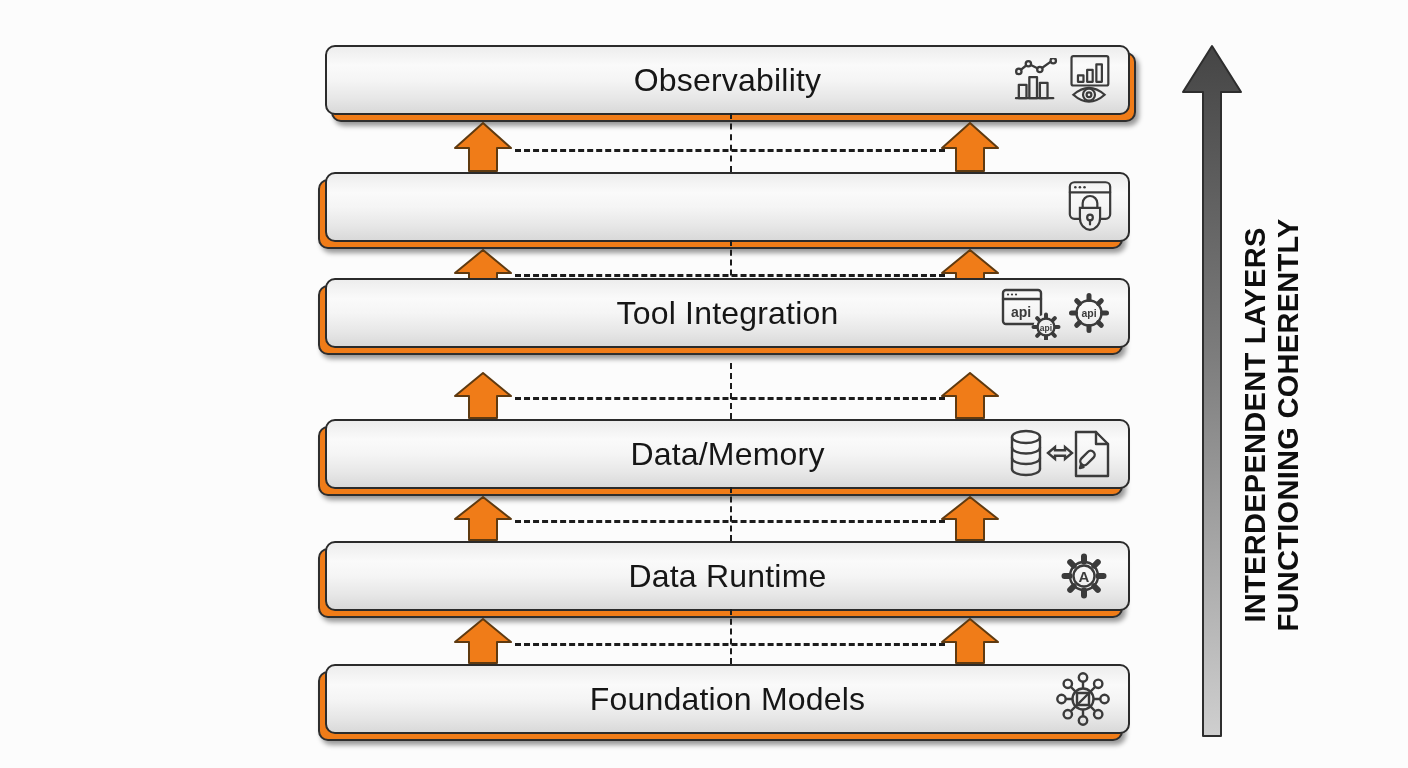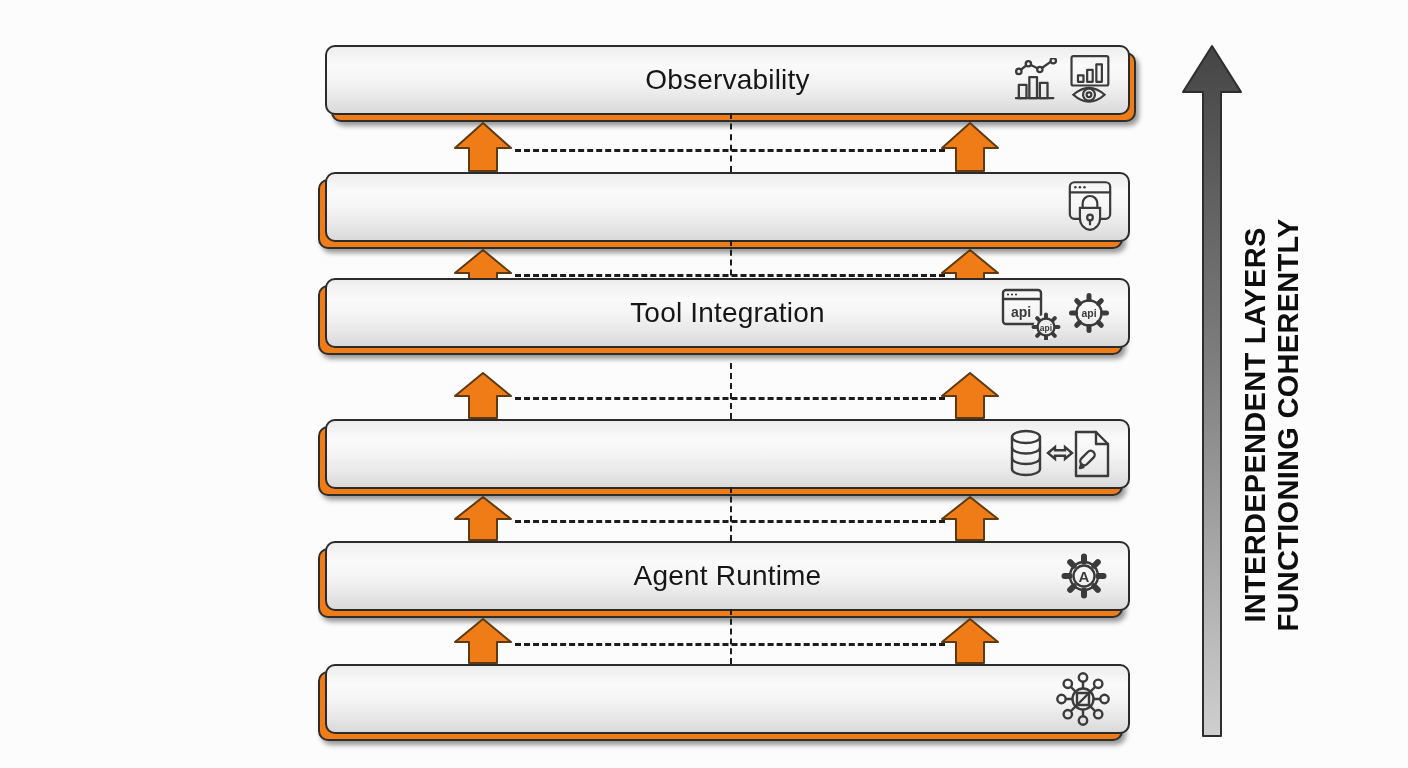--- a/index.html
+++ b/index.html
@@ -16,21 +16,21 @@
   }
   .layer.shadow-left .shadow{transform:translate(-7px,7px);}
   .layer.shadow-right .shadow{transform:translate(6px,7px);}
   .layer .face{
     position:absolute;inset:0;
     background:linear-gradient(180deg,#ededed 0%,#fafafa 28%,#f5f5f5 50%,#e7e7e7 78%,#d9d9d9 100%);
     border:2px solid #2b2b2b;border-radius:10px;
   }
   .layer .label{
     position:absolute;left:0;right:0;top:50%;transform:translateY(-50%);
-    text-align:center;font-size:28px;color:#161616;letter-spacing:.2px;
+    text-align:center;font-size:32px;color:#161616;letter-spacing:.2px;
   }
   .layer .icons{
     position:absolute;right:16px;top:50%;transform:translateY(-50%);
     display:flex;align-items:center;gap:5px;
   }
   .icons svg{display:block;}
   .ic{stroke:#3b3b3b;fill:none;stroke-width:2.4;stroke-linecap:round;stroke-linejoin:round;}
   .ic-fill{fill:#3b3b3b;stroke:none;}
   .ic-bg{fill:#efefef;stroke:#3b3b3b;stroke-width:2.4;}
   .ic-txt{fill:#3b3b3b;stroke:none;font-family:"Liberation Sans",sans-serif;font-weight:bold;}
@@ -158,20 +158,21 @@
     <polygon points="29,1 57,24 43,24 43,46 15,46 15,24 1,24" fill="#F07C18" stroke="#5f3a10" stroke-width="2" stroke-linejoin="round"></polygon>
   </svg>
   <svg class="up-arrow a-right" width="58" height="47" viewBox="0 0 58 47">
     <polygon points="29,1 57,24 43,24 43,46 15,46 15,24 1,24" fill="#F07C18" stroke="#5f3a10" stroke-width="2" stroke-linejoin="round"></polygon>
   </svg>
 </div>
 
 <div class="layer shadow-left" style="top:419px">
   <div class="shadow"></div>
   <div class="face">
+    <span class="label">Data/Memory</span>
     <div class="icons">
       <svg width="104" height="52" viewBox="0 0 104 52">
         <g>
           <ellipse class="ic" cx="18" cy="9" rx="14" ry="6"></ellipse>
           <path class="ic" d="M4 9 V41"></path>
           <path class="ic" d="M32 9 V41"></path>
           <path class="ic" d="M4 41 a14 6 0 0 0 28 0"></path>
           <path class="ic" d="M4 19.5 a14 6 0 0 0 28 0"></path>
           <path class="ic" d="M4 30 a14 6 0 0 0 28 0"></path>
         </g>
@@ -194,21 +195,21 @@
     <polygon points="29,1 57,23 43,23 43,44 15,44 15,23 1,23" fill="#F07C18" stroke="#5f3a10" stroke-width="2" stroke-linejoin="round"></polygon>
   </svg>
   <svg class="up-arrow a-right" width="58" height="45" viewBox="0 0 58 45">
     <polygon points="29,1 57,23 43,23 43,44 15,44 15,23 1,23" fill="#F07C18" stroke="#5f3a10" stroke-width="2" stroke-linejoin="round"></polygon>
   </svg>
 </div>
 
 <div class="layer shadow-left" style="top:541px">
   <div class="shadow"></div>
   <div class="face">
-    <span class="label">Agent Runtime</span>
+    <span class="label">Data Runtime</span>
     <div class="icons">
       <svg width="56" height="56" viewBox="0 0 56 56">
         <path class="gear-teeth" stroke-width="6" d="M42.5 28 h5 M38.25 38.25 l3.55 3.55 M28 42.5 v5 M17.75 38.25 l-3.55 3.55 M13.5 28 h-5 M17.75 17.75 l-3.55 -3.55 M28 13.5 v-5 M38.25 17.75 l3.55 -3.55"></path>
         <circle class="ic" cx="28" cy="28" r="14"></circle>
         <circle class="ic" cx="28" cy="28" r="10.5"></circle>
         <text class="ic-txt" x="28" y="33.5" font-size="15" text-anchor="middle">A</text>
       </svg>
     </div>
   </div>
 </div>
@@ -220,20 +221,21 @@
     <polygon points="29,1 57,24 43,24 43,45 15,45 15,24 1,24" fill="#F07C18" stroke="#5f3a10" stroke-width="2" stroke-linejoin="round"></polygon>
   </svg>
   <svg class="up-arrow a-right" width="58" height="46" viewBox="0 0 58 46">
     <polygon points="29,1 57,24 43,24 43,45 15,45 15,24 1,24" fill="#F07C18" stroke="#5f3a10" stroke-width="2" stroke-linejoin="round"></polygon>
   </svg>
 </div>
 
 <div class="layer shadow-left" style="top:664px">
   <div class="shadow"></div>
   <div class="face">
+    <span class="label">Foundation Models</span>
     <div class="icons">
       <svg width="58" height="58" viewBox="0 0 58 58">
         <path class="ic" stroke-width="2.2" d="M39.5 29 H46 M36.43 36.43 L41.02 41.02 M29 39.5 V46 M21.57 36.43 L16.98 41.02 M18.5 29 H12 M21.57 21.57 L16.98 16.98 M29 18.5 V12 M36.43 21.57 L41.02 16.98"></path>
         <circle class="ic" stroke-width="2.2" cx="50.5" cy="29" r="4.2"></circle>
         <circle class="ic" stroke-width="2.2" cx="44.2" cy="44.2" r="4.2"></circle>
         <circle class="ic" stroke-width="2.2" cx="29" cy="50.5" r="4.2"></circle>
         <circle class="ic" stroke-width="2.2" cx="13.8" cy="44.2" r="4.2"></circle>
         <circle class="ic" stroke-width="2.2" cx="7.5" cy="29" r="4.2"></circle>
         <circle class="ic" stroke-width="2.2" cx="13.8" cy="13.8" r="4.2"></circle>
         <circle class="ic" stroke-width="2.2" cx="29" cy="7.5" r="4.2"></circle>

